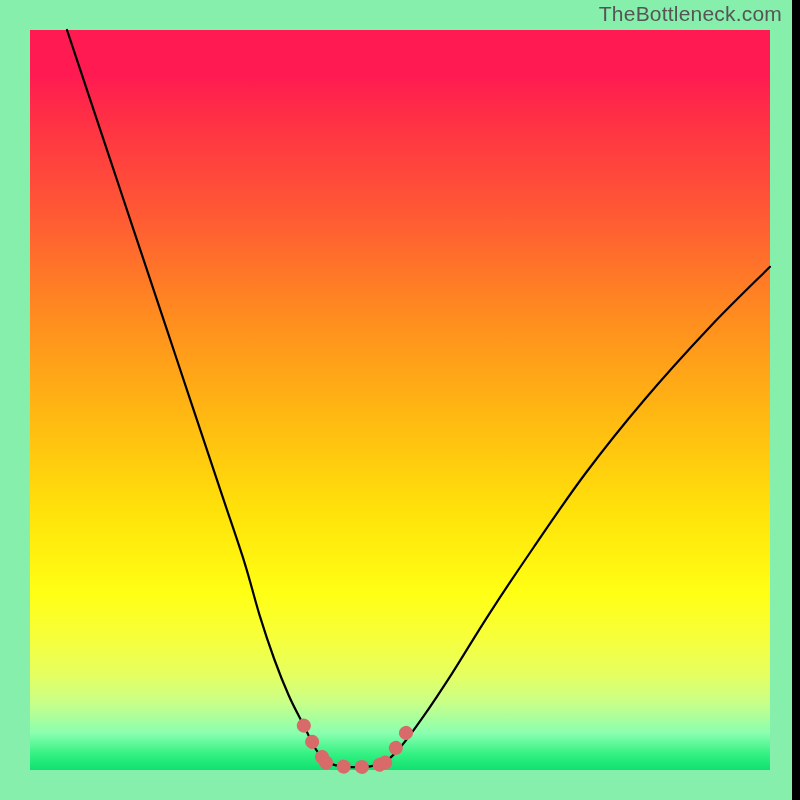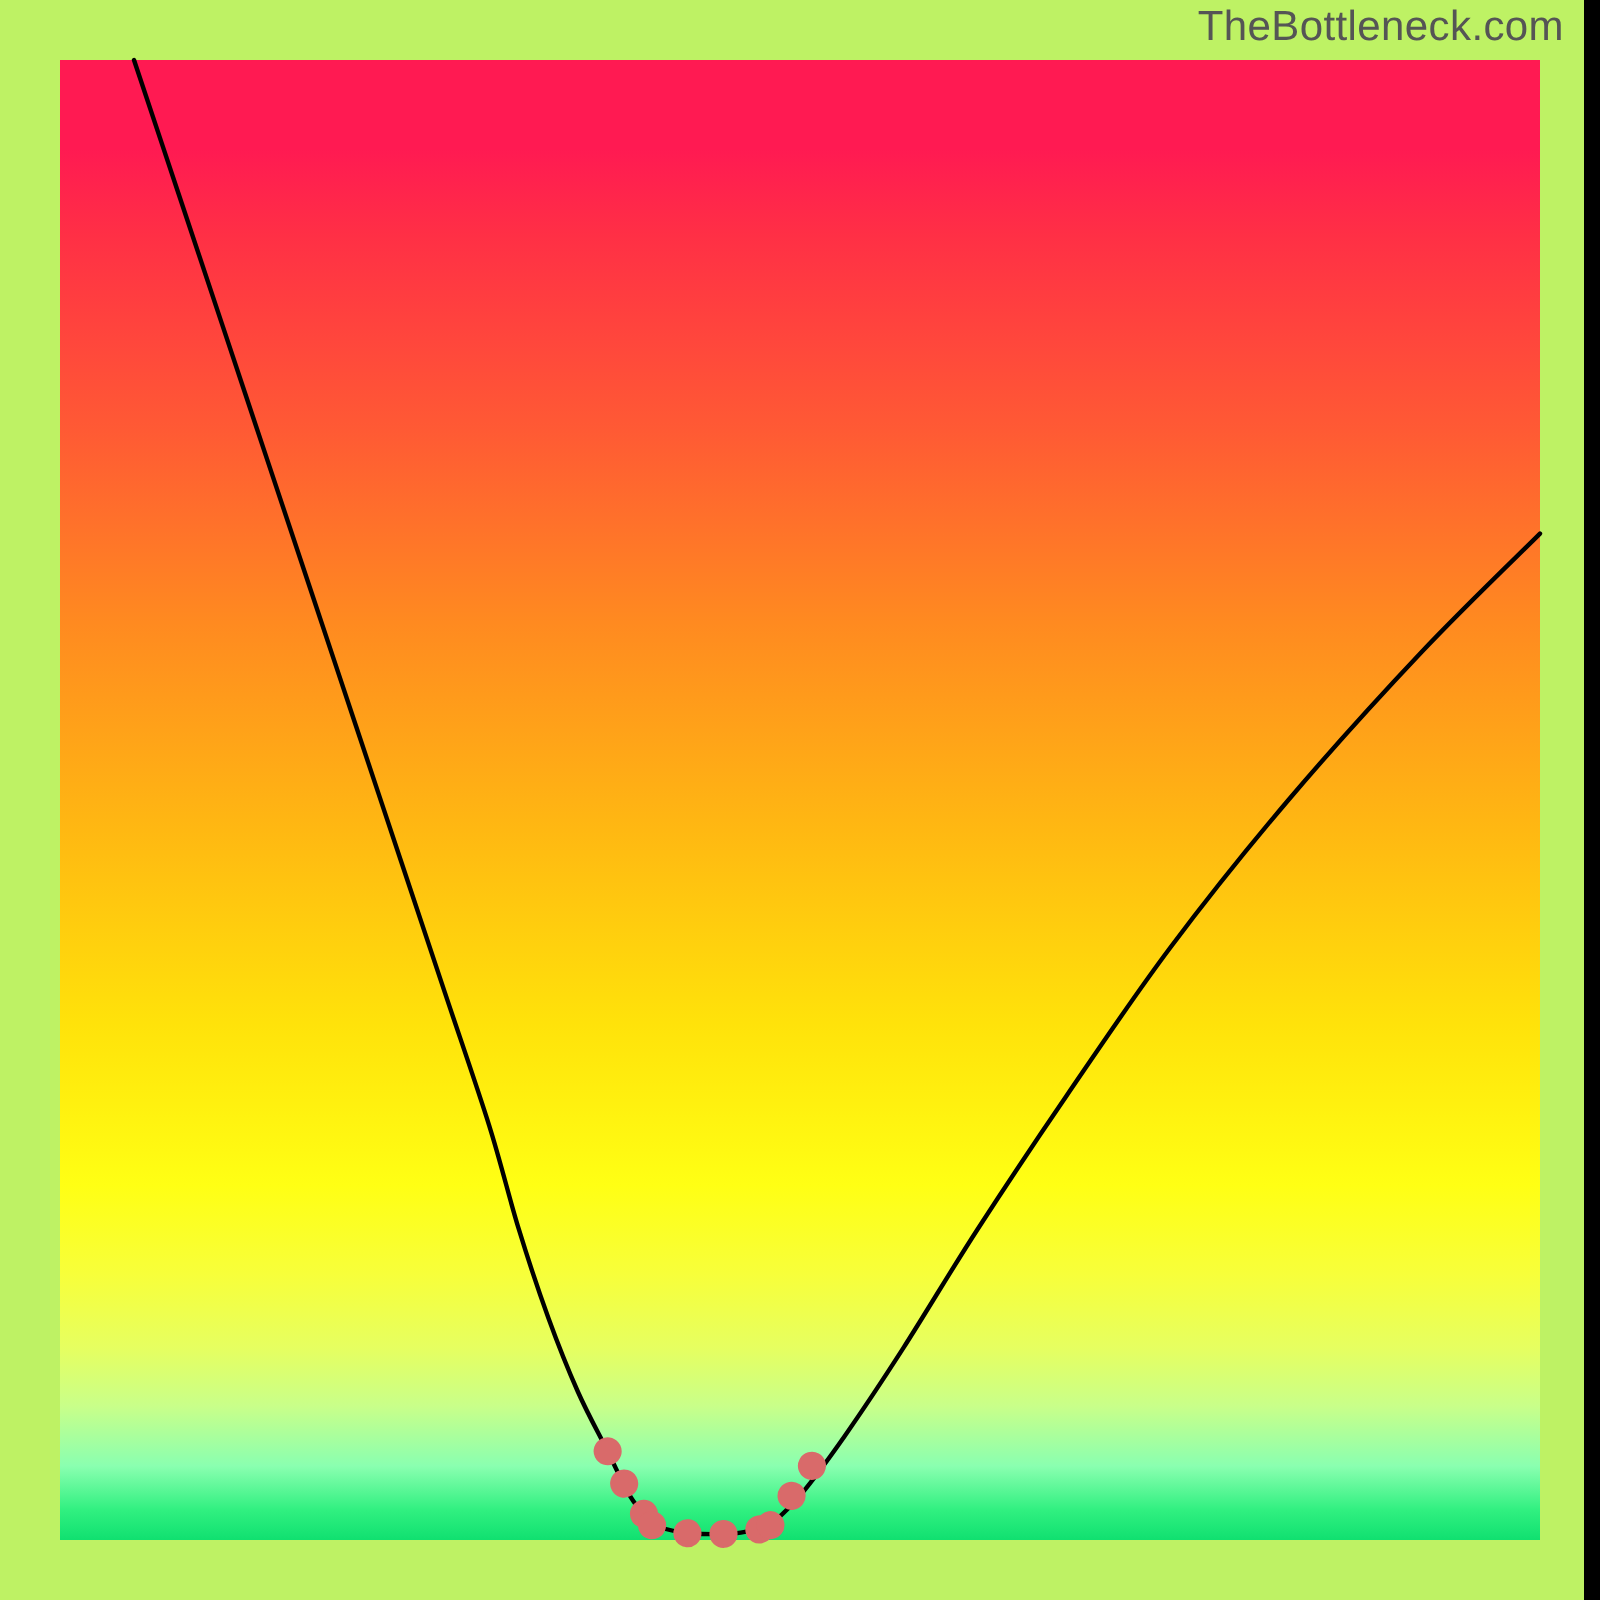--- a/index.html
+++ b/index.html
@@ -10,21 +10,21 @@
     background: #000;
     overflow: hidden;
     font-family: Arial, Helvetica, sans-serif;
   }
   .frame {
     position: absolute;
     left: 0;
     top: 0;
     width: 792px;
     height: 800px;
-    background: #bef264;
+    background: #86efac;
   }
   .watermark {
     position: absolute;
     top: 2px;
     right: 10px;
     color: #555;
     font-size: 21px;
     font-weight: 400;
     letter-spacing: 0.2px;
     user-select: none;

